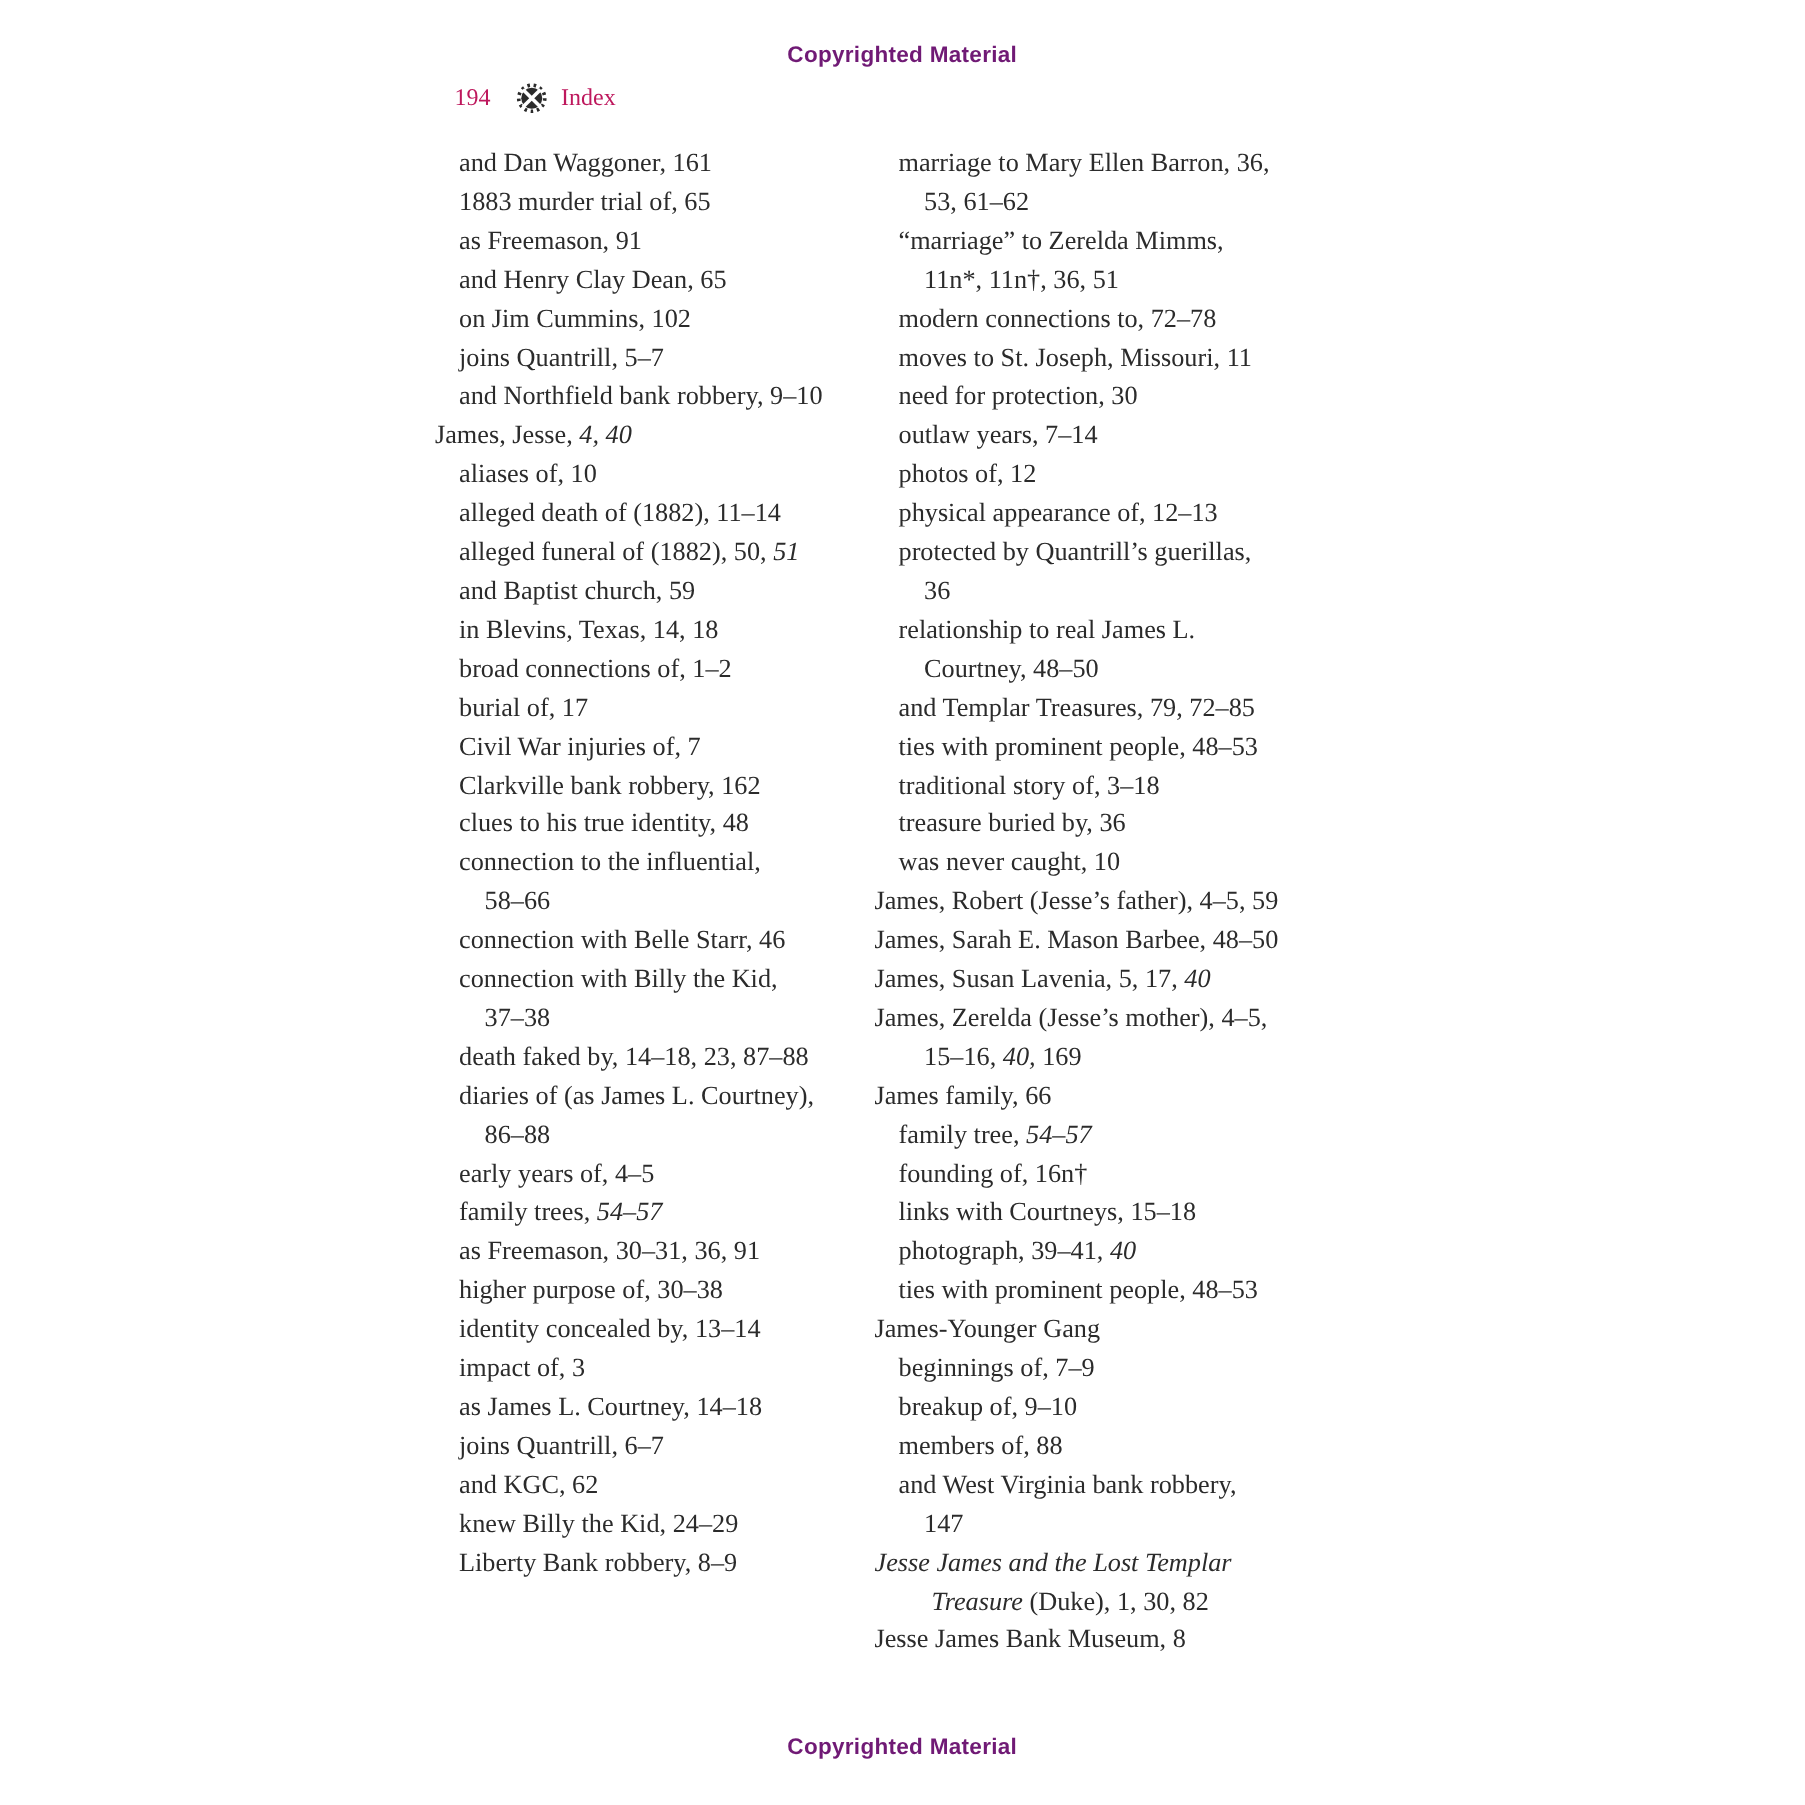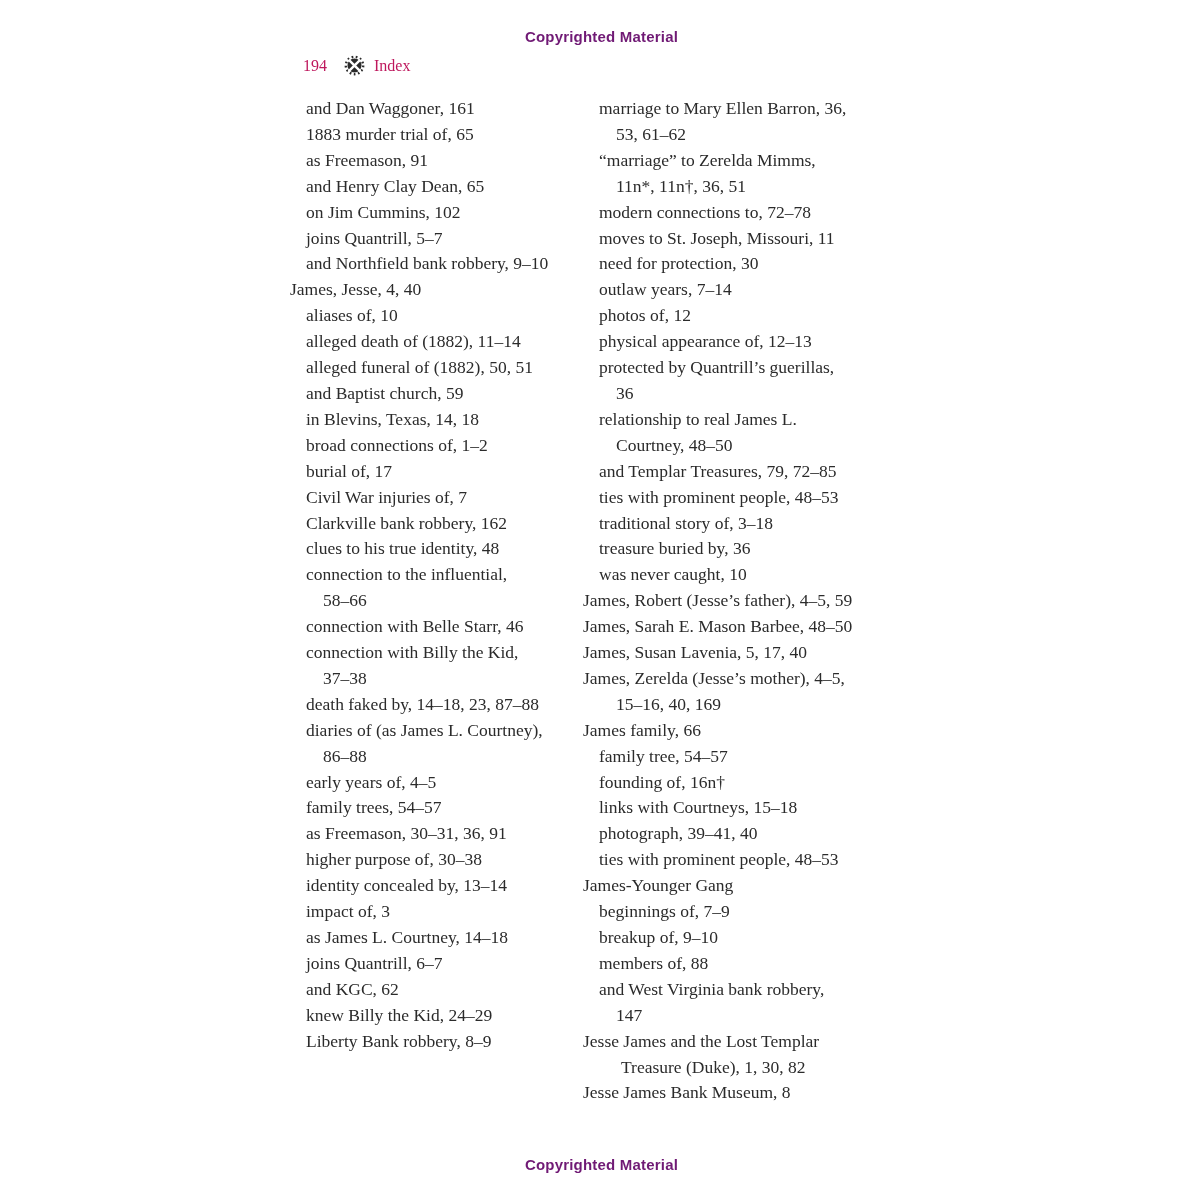--- a/index.html
+++ b/index.html
@@ -54,21 +54,21 @@
     white-space: nowrap;
   }
   .col-left  { left: 290px; width: 300px; }
   .col-right { left: 583px; width: 310px; }
 
   .line { white-space: nowrap; }
   .indent-0 { padding-left: 0; }
   .indent-1 { padding-left: 16px; }
   .indent-2 { padding-left: 33px; }
   .indent-3 { padding-left: 38px; }
-  .ital { }
+  .ital { font-style: italic; }
 </style>
 </head>
 <body>
 
 <div class="page">
 
   <div class="copyright-banner copyright-top">Copyrighted Material</div>
 
   <div class="page-header">
     <span class="page-num">194</span>

